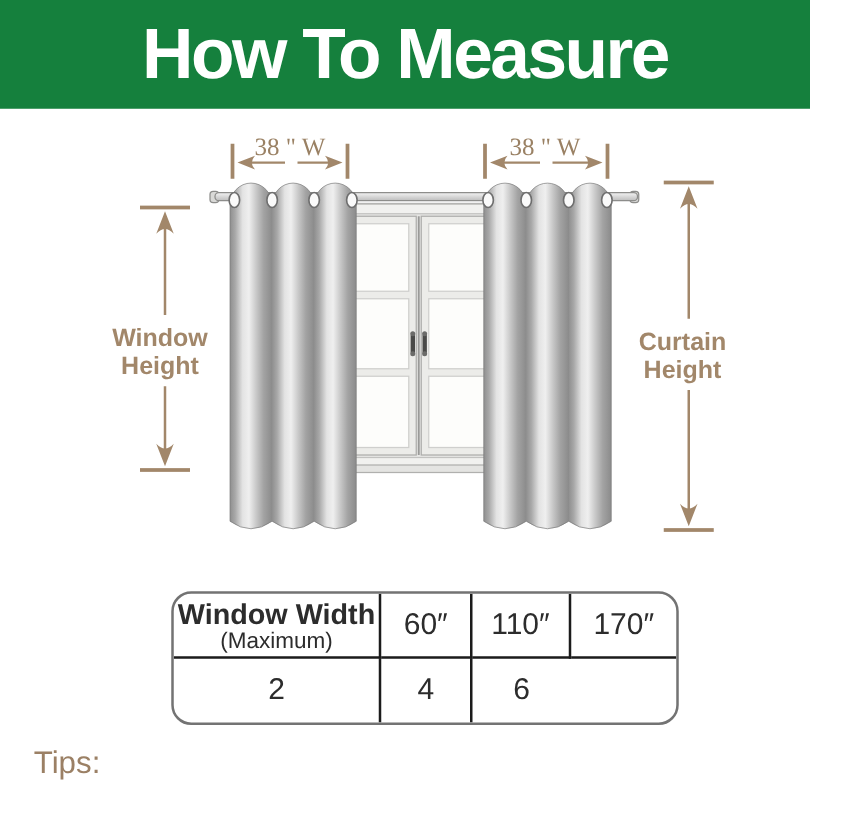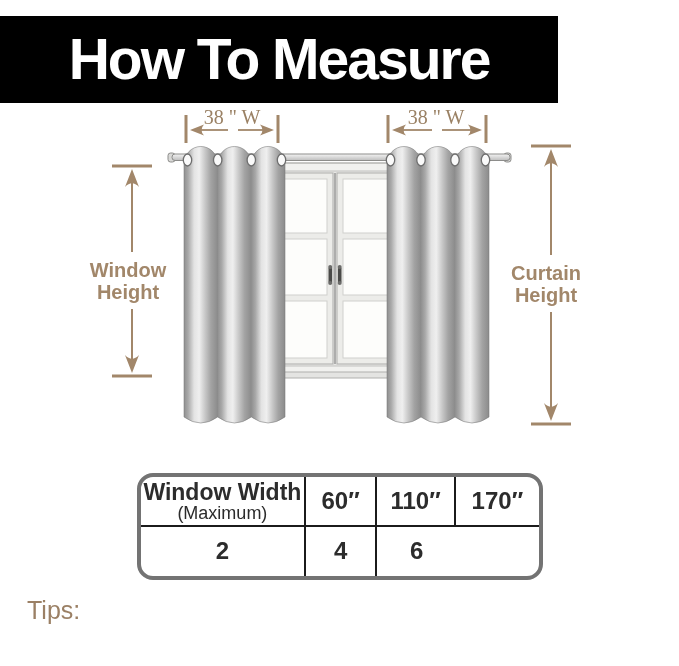--- a/index.html
+++ b/index.html
@@ -1,53 +1,53 @@
 <!DOCTYPE html>
 <html><head>
 <meta charset="utf-8">
 <style>
   * { margin:0; padding:0; box-sizing:border-box; }
   body { background:#ffffff; font-family:"Liberation Sans","DejaVu Sans",sans-serif; }
   .page { position:relative; width:679px; height:666px; background:#ffffff; overflow:hidden; }
 
   
-  .banner { position:absolute; top:16px; left:0; width:558px; height:87px; background:#000000; }
+  .banner { position:absolute; top:0; left:0; width:648px; height:87px; background:#15803d; }
   .banner h1 {
     color:#ffffff; font-size:57px; font-weight:bold; letter-spacing:-2px;
     text-align:center; line-height:87px; font-family:"Liberation Sans",sans-serif;
   }
 
   
   .diagram { position:absolute; top:87px; left:0; width:679px; height:358px; }
   svg text { font-family:"Liberation Sans","DejaVu Sans",sans-serif; }
   .measure-text { font-family:"Liberation Serif","DejaVu Serif",serif; font-size:20px; fill:#9a8164; }
   .dim-label { font-size:20px; font-weight:bold; fill:#a2876a; }
 
   
   .suggestion-label {
     position:absolute; left:151px; top:449px; font-size:16px; font-weight:bold;
     letter-spacing:0.8px; color:#9d8365;
   }
 
   
   .size-table {
     position:absolute; left:137px; top:473px; width:406px; height:107px;
-    border:4px solid #737373; border-radius:16px; overflow:hidden;
+    border:2px solid #737373; border-radius:16px; overflow:hidden;
     display:grid; grid-template-columns:41.4% 18% 19.7% 20.9%; grid-template-rows:50% 50%;
     background:#ffffff;
   }
   .cell {
     display:flex; flex-direction:column; align-items:center; justify-content:center;
     border-right:2px solid #1b1b1b; border-bottom:2px solid #1b1b1b; color:#2c2c2c;
   }
   .cell.last-col { border-right:none; }
   .cell.last-row { border-bottom:none; }
   .cell .t { font-size:23px; font-weight:bold; line-height:25px; }
   .cell .s { font-size:18px; line-height:17px; }
-  .cell.val { font-size:24px; font-weight:bold;text-align:center; }
+  .cell.val { font-size:24px; font-weight:normal;text-align:center; }
 
   
   .tips { position:absolute; left:27px; top:594px; width:640px; display:flex; align-items:flex-start; }
   .tips-label { color:#9b8065; font-size:25px; line-height:33px; margin-right:17px; white-space:nowrap; }
   .tips-body { color:#3e3e3e; font-size:27px; line-height:33px; }
   .tips-body span { display:block; }
 </style>
 </head>
 <body>
 

